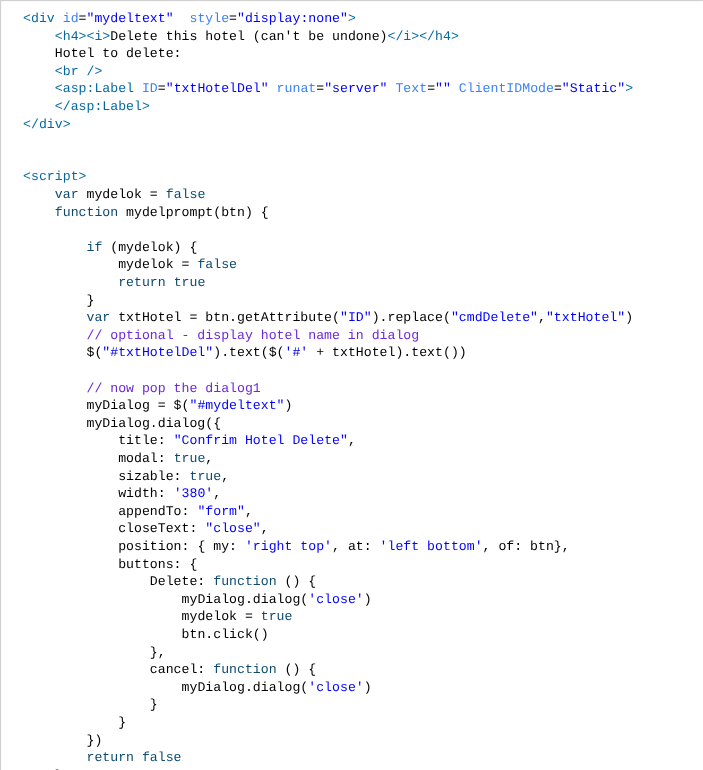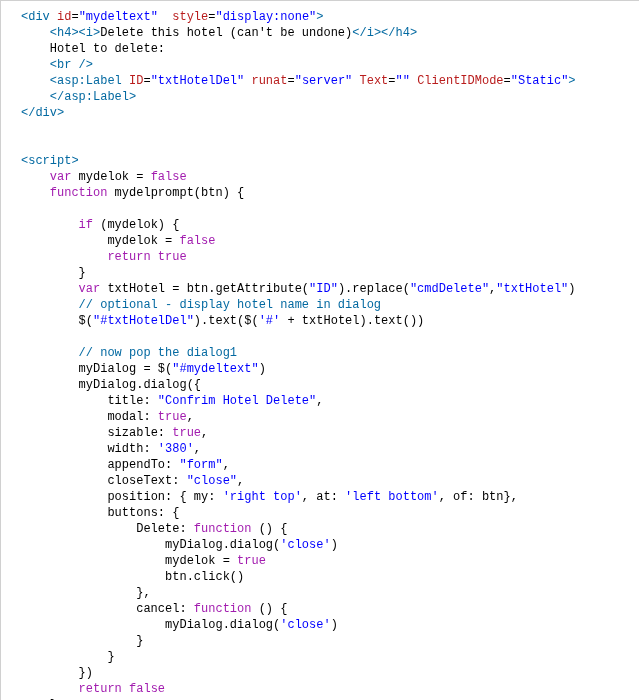--- a/index.html
+++ b/index.html
@@ -11,22 +11,22 @@
     color: #000000;
   }
   .code-area {
     padding: 8px 4px 8px 20px;
     line-height: 16px;
     white-space: pre;
     border-top: 1px solid #d0d0d0;
     border-left: 1px solid #d0d0d0;
   }
   .tag { color: #0369a1; }
-  .attr { color: #b91c1c; }
+  .attr { color: #3b82f6; }
   .str { color: #0000ff; }
-  .kw { color: #a21caf; }
-  .cmt { color: #0369a1; }
+  .kw { color: #0c4a6e; }
+  .cmt { color: #6d28d9; }
   .txt { color: #000000; }
 </style>
 </head>
 <body>
 
 <div class="code-area" id="code"><div><span class="tag">&lt;div</span><span class="txt"> </span><span class="attr">id</span><span class="txt">=</span><span class="str">"mydeltext"</span><span class="txt">  </span><span class="attr">style</span><span class="txt">=</span><span class="str">"display:none"</span><span class="tag">&gt;</span></div><div>    <span class="tag">&lt;h4&gt;&lt;i&gt;</span><span class="txt">Delete this hotel (can't be undone)</span><span class="tag">&lt;/i&gt;&lt;/h4&gt;</span></div><div>    <span class="txt">Hotel to delete:</span></div><div>    <span class="tag">&lt;br /&gt;</span></div><div>    <span class="tag">&lt;asp:Label</span><span class="txt"> </span><span class="attr">ID</span><span class="txt">=</span><span class="str">"txtHotelDel"</span><span class="txt"> </span><span class="attr">runat</span><span class="txt">=</span><span class="str">"server"</span><span class="txt"> </span><span class="attr">Text</span><span class="txt">=</span><span class="str">""</span><span class="txt"> </span><span class="attr">ClientIDMode</span><span class="txt">=</span><span class="str">"Static"</span><span class="tag">&gt;</span></div><div>    <span class="tag">&lt;/asp:Label&gt;</span></div><div><span class="tag">&lt;/div&gt;</span></div><div>&nbsp;</div><div>&nbsp;</div><div><span class="tag">&lt;script&gt;</span></div><div>    <span class="kw">var</span><span class="txt"> mydelok = </span><span class="kw">false</span></div><div>    <span class="kw">function</span><span class="txt"> mydelprompt(btn) {</span></div><div>&nbsp;</div><div>        <span class="kw">if</span><span class="txt"> (mydelok) {</span></div><div>            <span class="txt">mydelok = </span><span class="kw">false</span></div><div>            <span class="kw">return</span><span class="txt"> </span><span class="kw">true</span></div><div>        <span class="txt">}</span></div><div>        <span class="kw">var</span><span class="txt"> txtHotel = btn.getAttribute(</span><span class="str">"ID"</span><span class="txt">).replace(</span><span class="str">"cmdDelete"</span><span class="txt">,</span><span class="str">"txtHotel"</span><span class="txt">)</span></div><div>        <span class="cmt">// optional - display hotel name in dialog</span></div><div>        <span class="txt">$(</span><span class="str">"#txtHotelDel"</span><span class="txt">).text($(</span><span class="str">'#'</span><span class="txt"> + txtHotel).text())</span></div><div>&nbsp;</div><div>        <span class="cmt">// now pop the dialog1</span></div><div>        <span class="txt">myDialog = $(</span><span class="str">"#mydeltext"</span><span class="txt">)</span></div><div>        <span class="txt">myDialog.dialog({</span></div><div>            <span class="txt">title: </span><span class="str">"Confrim Hotel Delete"</span><span class="txt">,</span></div><div>            <span class="txt">modal: </span><span class="kw">true</span><span class="txt">,</span></div><div>            <span class="txt">sizable: </span><span class="kw">true</span><span class="txt">,</span></div><div>            <span class="txt">width: </span><span class="str">'380'</span><span class="txt">,</span></div><div>            <span class="txt">appendTo: </span><span class="str">"form"</span><span class="txt">,</span></div><div>            <span class="txt">closeText: </span><span class="str">"close"</span><span class="txt">,</span></div><div>            <span class="txt">position: { my: </span><span class="str">'right top'</span><span class="txt">, at: </span><span class="str">'left bottom'</span><span class="txt">, of: btn},</span></div><div>            <span class="txt">buttons: {</span></div><div>                <span class="txt">Delete: </span><span class="kw">function</span><span class="txt"> () {</span></div><div>                    <span class="txt">myDialog.dialog(</span><span class="str">'close'</span><span class="txt">)</span></div><div>                    <span class="txt">mydelok = </span><span class="kw">true</span></div><div>                    <span class="txt">btn.click()</span></div><div>                <span class="txt">},</span></div><div>                <span class="txt">cancel: </span><span class="kw">function</span><span class="txt"> () {</span></div><div>                    <span class="txt">myDialog.dialog(</span><span class="str">'close'</span><span class="txt">)</span></div><div>                <span class="txt">}</span></div><div>            <span class="txt">}</span></div><div>        <span class="txt">})</span></div><div>        <span class="kw">return</span><span class="txt"> </span><span class="kw">false</span></div><div>    <span class="txt">}</span></div></div>
 
 </body></html>

